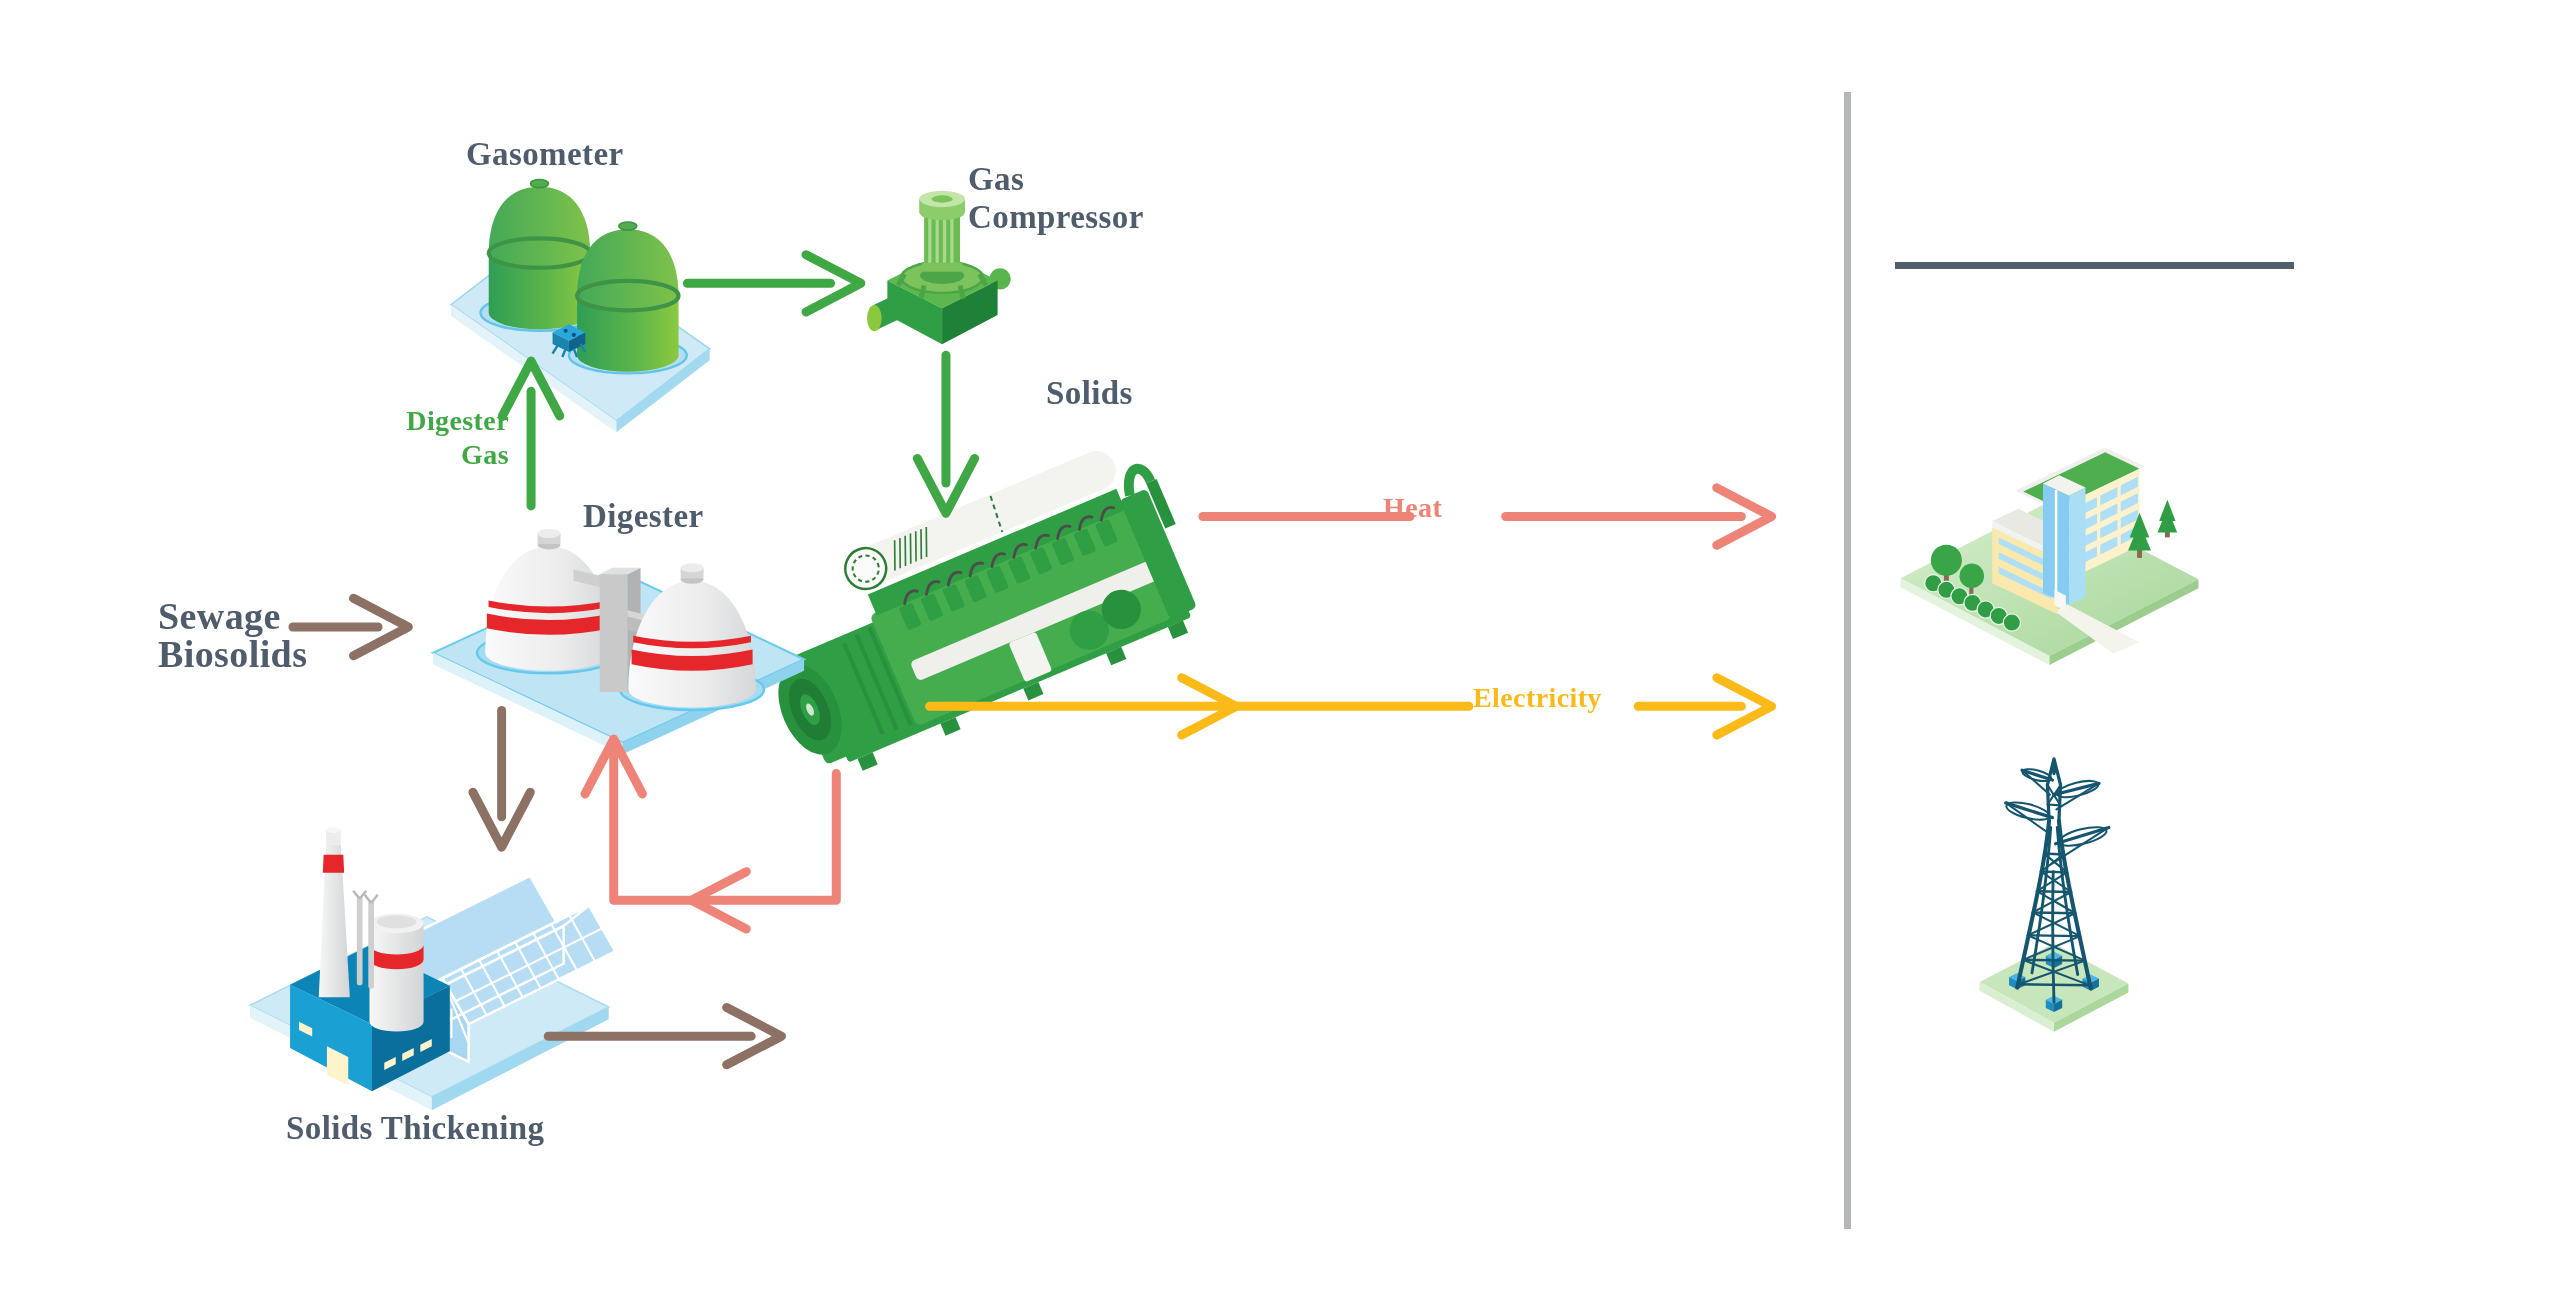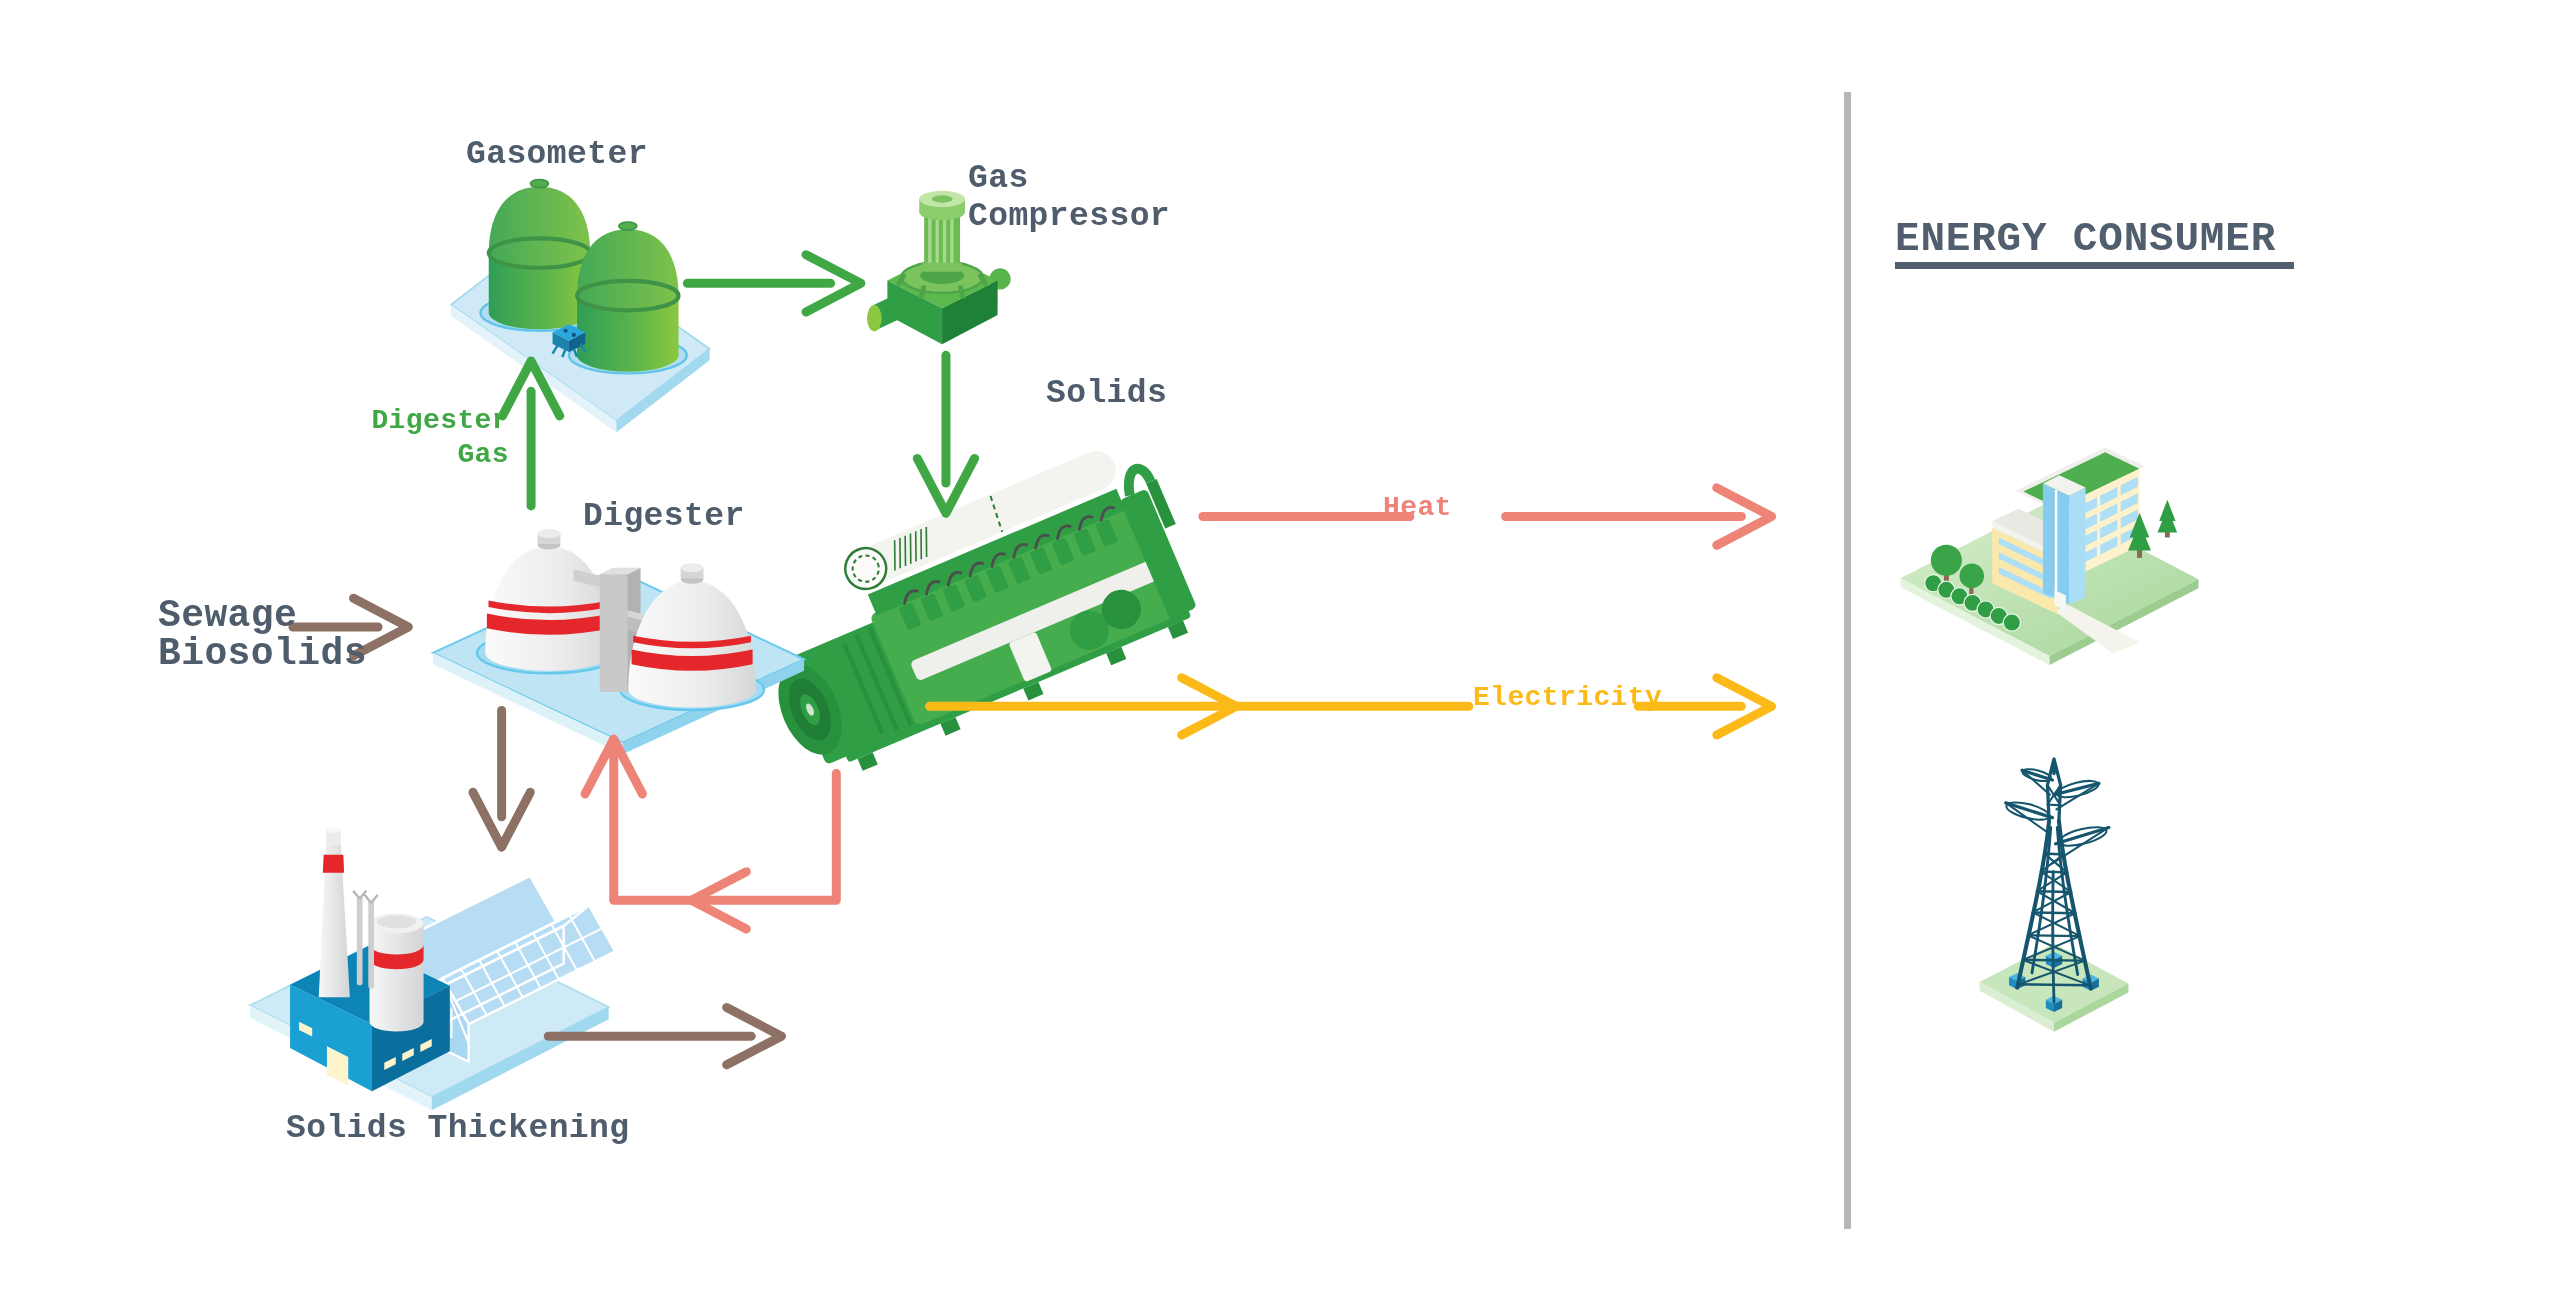--- a/index.html
+++ b/index.html
@@ -1,18 +1,18 @@
 <!DOCTYPE html>
 <html style="font-size:13px"><head>
 <meta charset="utf-8">
 <style>
   html,body{margin:0;padding:0;background:#ffffff;}
   .stage{
     position:relative;width:2576px;height:1317px;background:#ffffff;
-    font-family:Liberation Mono, monospace;overflow:hidden;
+    font-family:Liberation Serif, serif;overflow:hidden;
   }
   .abs{position:absolute;}
   .lbl{
     position:absolute;color:#4f5c6b;font-weight:700;letter-spacing:0.4px;
     white-space:nowrap;line-height:1.15;
   }
   .lbl span{display:block;}
   .green-text{color:#3fa845;}
   .heat-text{color:#ee8378;}
   .elec-text{color:#fcba19;}
@@ -435,19 +435,16 @@
     <span>Electricity</span>
   </div>
 
   <div class="lbl" style="left:286px;top:1110px;font-size:33px">
     <span>Solids Thickening</span>
   </div>
 
 
   <div class="divider" style="left:1844px;top:92px;width:7.4px;height:1137px"></div>
 
-  <div class="heading" style="left:1895px;top:216px">
-    <span>ENERGY CONSUMER</span>
-  </div>
   <div class="heading-underline" style="left:1895px;top:262px;width:399px"></div>
 
 </div>
 
 
 </body></html>

